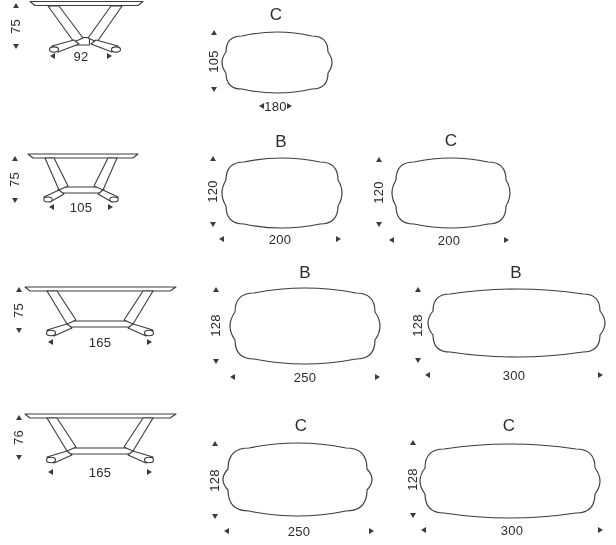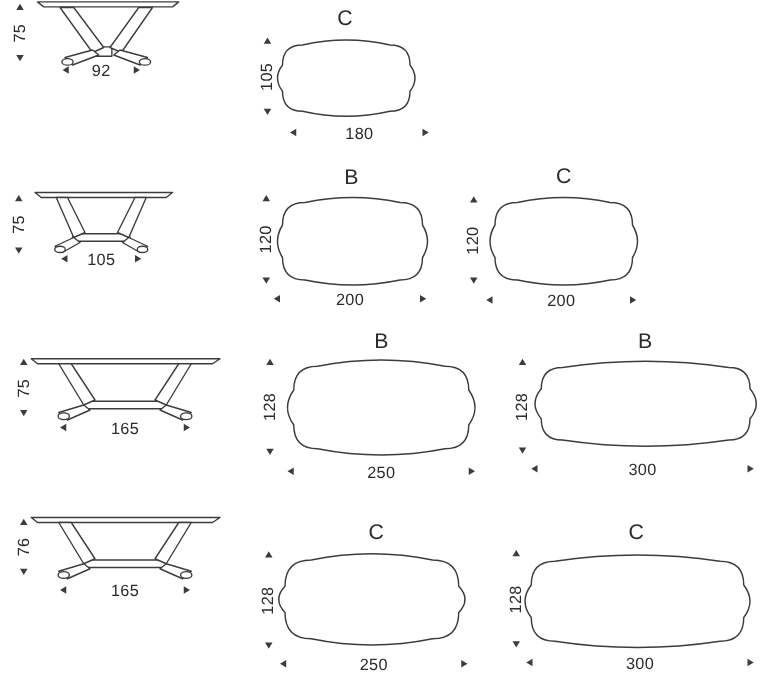--- a/index.html
+++ b/index.html
@@ -52,21 +52,21 @@
 
   <div class="shape-label" style="left:256px; top:5px;"><span>C</span></div>
   <svg style="left:220px; top:30px;" width="114" height="65" viewBox="-2 -2 114 65">
     <path class="outline" d="M 20,4 Q 55,-4 90,4 Q 106,4 106,20 Q 114,30.5 106,41 Q 106,57 90,57 Q 55,65 20,57 Q 4,57 4,41 Q -4,30.5 4,20 Q 4,4 20,4 Z"></path>
   </svg>
   <div class="vdim" style="left:207px; top:30px; height:62px;">
     <span class="arr up"></span>
     <span class="num">105</span>
     <span class="arr down"></span>
   </div>
-  <div class="hdim" style="left:232px; top:100px; width:111px;">
+  <div class="hdim" style="left:220px; top:100px; width:111px;justify-content:center;">
     <span class="arr left"></span>
     <span class="num">180</span>
     <span class="arr right"></span>
   </div>
 
   <svg style="left:26px; top:152px;" width="114" height="55" viewBox="0 0 114 55">
     <polygon class="draw" points="33,35 77,35 79,41 31,41"></polygon>
     <polygon class="draw" points="2,2 112,2 107,6 7,6"></polygon>
     <polygon class="draw" points="19,6 28,6 42,34 33,38"></polygon>
     <polygon class="draw" points="91,6 82,6 68,34 77,38"></polygon>

